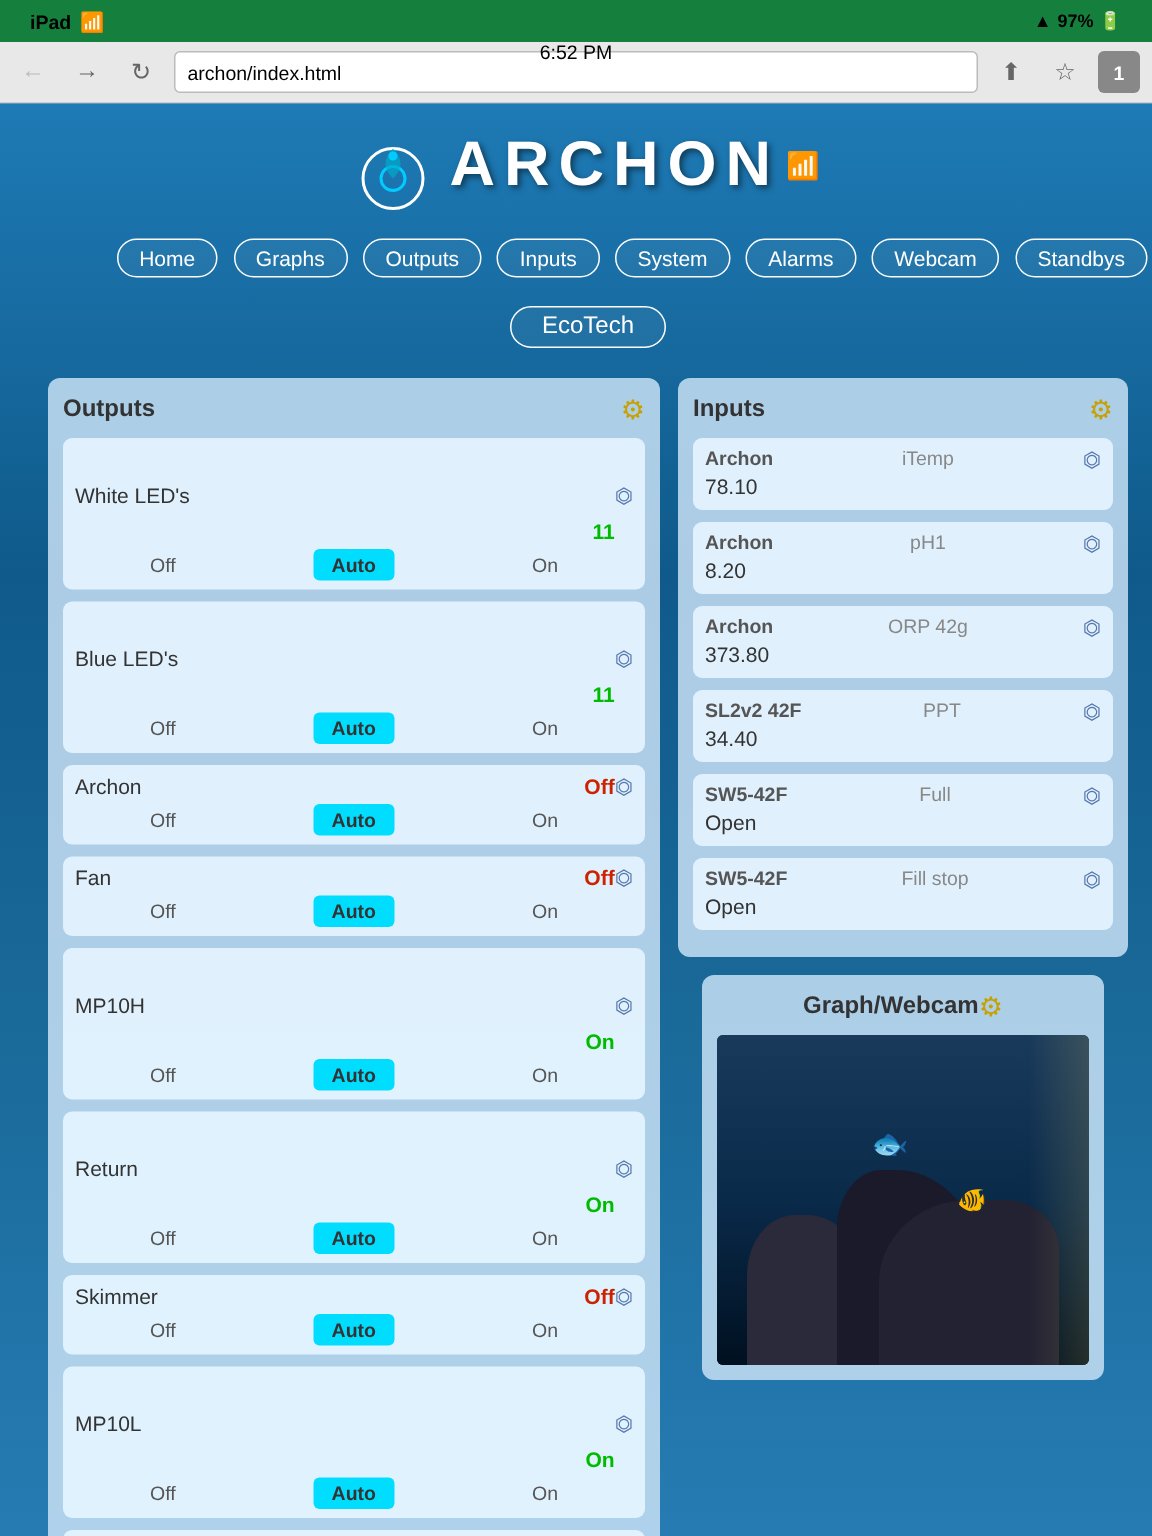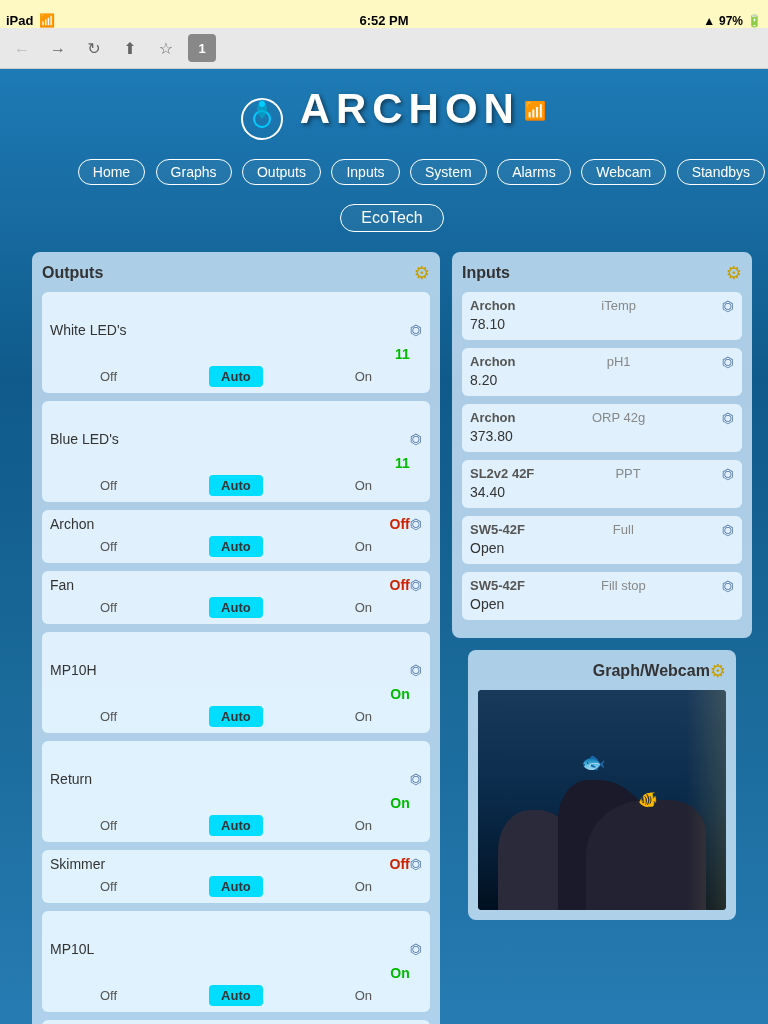--- a/index.html
+++ b/index.html
@@ -6,31 +6,31 @@
     body {
       font-family: Arial, sans-serif;
       background: #1a6a9a;
       width: 768px;
       min-height: 1024px;
       overflow-x: hidden;
     }
 
     
     .status-bar {
-      background: #fef9c3;
+      background: #15803d;
       height: 28px;
       display: flex;
-      align-items: flex-end;
+      align-items: center;
       justify-content: space-between;
-      padding: 0 6px;
+      padding: 0 20px;
       font-size: 13px;
       font-weight: bold;
     }
     .status-bar-left { display: flex; align-items: center; gap: 6px; }
-    .status-bar-center { position: absolute; left: 50%; transform: translateX(-50%); font-size: 13px; font-weight: bold; margin-top: 40px; }
+    .status-bar-center { position: absolute; left: 50%; transform: translateX(-50%); font-size: 13px; font-weight: normal; margin-top: 40px; }
     .status-bar-right { display: flex; align-items: center; gap: 4px; font-size: 12px; }
 
     
     .browser-chrome {
       background: #e8e8e8;
       padding: 6px 8px;
       display: flex;
       align-items: center;
       gap: 8px;
       border-bottom: 1px solid #ccc;
@@ -213,21 +213,21 @@
     .input-value { font-size: 14px; color: #333; padding: 2px 0; }
 
     
     .graph-panel {
       background: rgba(200, 225, 245, 0.85);
       border-radius: 8px;
       margin: 12px 16px 0;
       padding: 10px;
     }
     .graph-header {
-      display: flex; justify-content: flex-end; align-items: center;
+      display: flex; justify-content: center; align-items: center;
       margin-bottom: 8px;
     }
     .graph-title { font-size: 16px; font-weight: bold; color: #333; }
     .webcam-image {
       width: 100%;
       height: 220px;
       background: linear-gradient(180deg, #2c3e50 0%, #1a2a3a 40%, #0d1b2a 100%);
       border-radius: 4px;
       overflow: hidden;
       position: relative;
@@ -293,20 +293,21 @@
     <span>▲</span>
     <span>97%</span>
     <span>🔋</span>
   </div>
 </div>
 
 <div class="browser-chrome">
   <button class="nav-btn disabled">←</button>
   <button class="nav-btn">→</button>
   <button class="nav-btn">↻</button>
+  <input class="address-bar" type="text" value="archon/index.html" style="">
   <button class="browser-action-btn">⬆</button>
   <button class="browser-action-btn">☆</button>
   <button class="tab-btn">1</button>
 </div>
 
 <div class="ocean-bg">
 
   <div class="logo-area">
     <svg class="logo-icon" viewBox="0 0 50 50">
       <circle cx="25" cy="25" r="20" stroke="white" stroke-width="2" fill="none"></circle>

